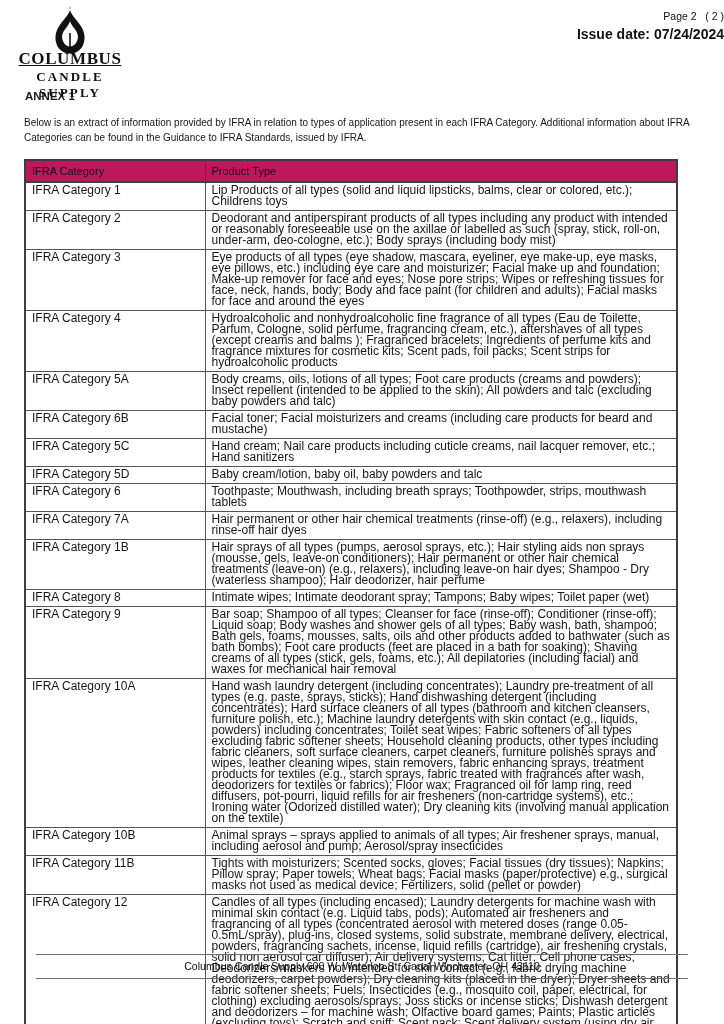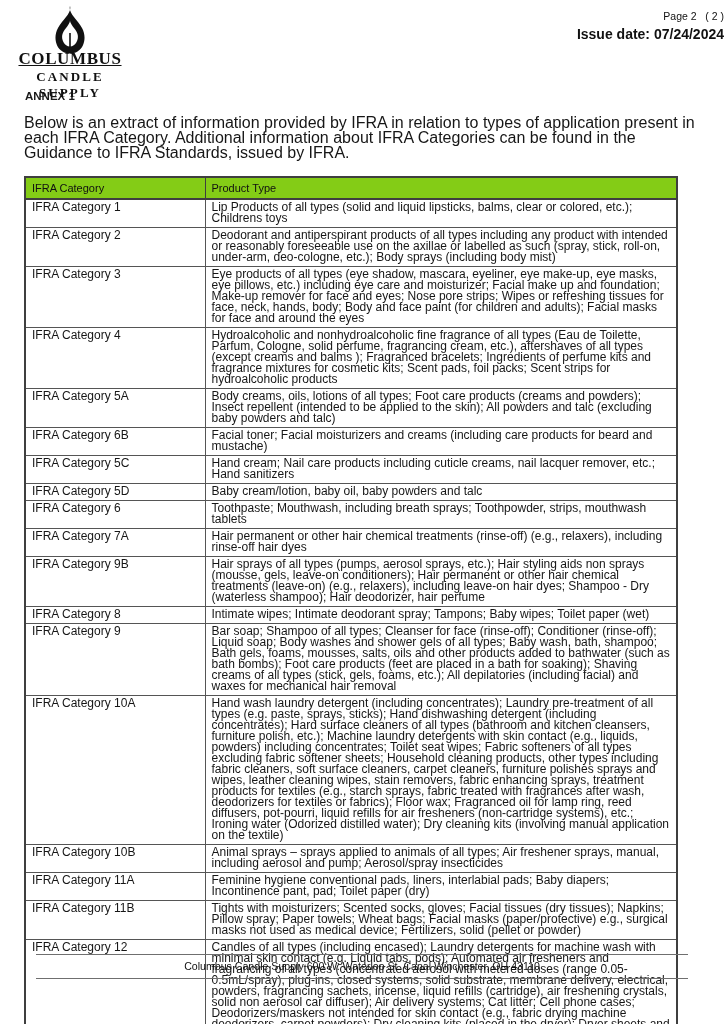--- a/index.html
+++ b/index.html
@@ -30,38 +30,38 @@
     font-family: "Liberation Serif", serif;
     font-size: 13px; font-weight: 600; letter-spacing: 2.1px;
     margin-top: 0px; color: #111;
   }
   .page-info { position: absolute; right: 0; top: 10px; text-align: right; }
   .page-label { font-size: 10.5px; white-space: pre; color: #111; }
   .issue-date { font-size: 14px; font-weight: 700; margin-top: 4px; color: #111; }
 
   
   .annex-heading { font-size: 11.5px; font-weight: 700; margin: 10px 0 0 1px; }
-  .intro { font-size: 16px; line-height: 15px; margin-top: 13px; color: #161616; }
+  .intro { font-size: 10px; line-height: 15px; margin-top: 13px; color: #161616; }
 
   
   table.ifra-table {
     border-collapse: collapse;
     margin-top: 14px;
     width: 652px;
     border: 2px solid #3f3f3f;
     table-layout: fixed;
   }
   table.ifra-table th {
     text-align: left;
     font-size: 11px;
     font-weight: 400;
     padding: 4px 6px 4px 6px;
     border: 1px solid #3f3f3f;
     border-bottom: 2px solid #3f3f3f;
-    background: #84cc16;
+    background: #be185d;
     color: #111;
   }
   table.ifra-table td {
     font-size: 12px;
     line-height: 11px;
     padding: 2px 5px 3px 6px;
     border: 1px solid #555;
     vertical-align: top;
     color: #161616;
   }
@@ -150,42 +150,38 @@
           </tr>
           <tr>
             <td>IFRA Category 6</td>
             <td>Toothpaste; Mouthwash, including breath sprays; Toothpowder, strips, mouthwash tablets</td>
           </tr>
           <tr>
             <td>IFRA Category 7A</td>
             <td>Hair permanent or other hair chemical treatments (rinse-off) (e.g., relaxers), including rinse-off hair dyes</td>
           </tr>
           <tr>
-            <td>IFRA Category 9B</td>
+            <td>IFRA Category 1B</td>
             <td>Hair sprays of all types (pumps, aerosol sprays, etc.); Hair styling aids non sprays (mousse, gels, leave-on conditioners); Hair permanent or other hair chemical treatments (leave-on) (e.g., relaxers), including leave-on hair dyes; Shampoo - Dry (waterless shampoo); Hair deodorizer, hair perfume</td>
           </tr>
           <tr>
             <td>IFRA Category 8</td>
             <td>Intimate wipes; Intimate deodorant spray; Tampons; Baby wipes; Toilet paper (wet)</td>
           </tr>
           <tr>
             <td>IFRA Category 9</td>
             <td>Bar soap; Shampoo of all types; Cleanser for face (rinse-off); Conditioner (rinse-off); Liquid soap; Body washes and shower gels of all types; Baby wash, bath, shampoo; Bath gels, foams, mousses, salts, oils and other products added to bathwater (such as bath bombs); Foot care products (feet are placed in a bath for soaking); Shaving creams of all types (stick, gels, foams, etc.); All depilatories (including facial) and waxes for mechanical hair removal</td>
           </tr>
           <tr>
             <td>IFRA Category 10A</td>
             <td>Hand wash laundry detergent (including concentrates); Laundry pre-treatment of all types (e.g. paste, sprays, sticks); Hand dishwashing detergent (including concentrates); Hard surface cleaners of all types (bathroom and kitchen cleansers, furniture polish, etc.); Machine laundry detergents with skin contact (e.g., liquids, powders) including concentrates; Toilet seat wipes; Fabric softeners of all types excluding fabric softener sheets; Household cleaning products, other types including fabric cleaners, soft surface cleaners, carpet cleaners, furniture polishes sprays and wipes, leather cleaning wipes, stain removers, fabric enhancing sprays, treatment products for textiles (e.g., starch sprays, fabric treated with fragrances after wash, deodorizers for textiles or fabrics); Floor wax; Fragranced oil for lamp ring, reed diffusers, pot-pourri, liquid refills for air fresheners (non-cartridge systems), etc.; Ironing water (Odorized distilled water); Dry cleaning kits (involving manual application on the textile)</td>
           </tr>
           <tr>
             <td>IFRA Category 10B</td>
             <td>Animal sprays – sprays applied to animals of all types; Air freshener sprays, manual, including aerosol and pump; Aerosol/spray insecticides</td>
-          </tr>
-          <tr>
-            <td>IFRA Category 11A</td>
-            <td>Feminine hygiene conventional pads, liners, interlabial pads; Baby diapers; Incontinence pant, pad; Toilet paper (dry)</td>
           </tr>
           <tr>
             <td>IFRA Category 11B</td>
             <td>Tights with moisturizers; Scented socks, gloves; Facial tissues (dry tissues); Napkins; Pillow spray; Paper towels; Wheat bags; Facial masks (paper/protective) e.g., surgical masks not used as medical device; Fertilizers, solid (pellet or powder)</td>
           </tr>
           <tr>
             <td>IFRA Category 12</td>
             <td>Candles of all types (including encased); Laundry detergents for machine wash with minimal skin contact (e.g. Liquid tabs, pods); Automated air fresheners and fragrancing of all types (concentrated aerosol with metered doses (range 0.05-0.5mL/spray), plug-ins, closed systems, solid substrate, membrane delivery, electrical, powders, fragrancing sachets, incense, liquid refills (cartridge), air freshening crystals, solid non aerosol car diffuser); Air delivery systems; Cat litter; Cell phone cases; Deodorizers/maskers not intended for skin contact (e.g., fabric drying machine deodorizers, carpet powders); Dry cleaning kits (placed in the dryer); Dryer sheets and fabric softener sheets; Fuels; Insecticides (e.g., mosquito coil, paper, electrical, for clothing) excluding aerosols/sprays; Joss sticks or incense sticks; Dishwash detergent and deodorizers – for machine wash; Olfactive board games; Paints; Plastic articles (excluding toys); Scratch and sniff; Scent pack; Scent delivery system (using dry air technology); Shoe polishes; Rim blocks (toilet); Toilet gel; Scent beads</td>
           </tr>
         </tbody>

